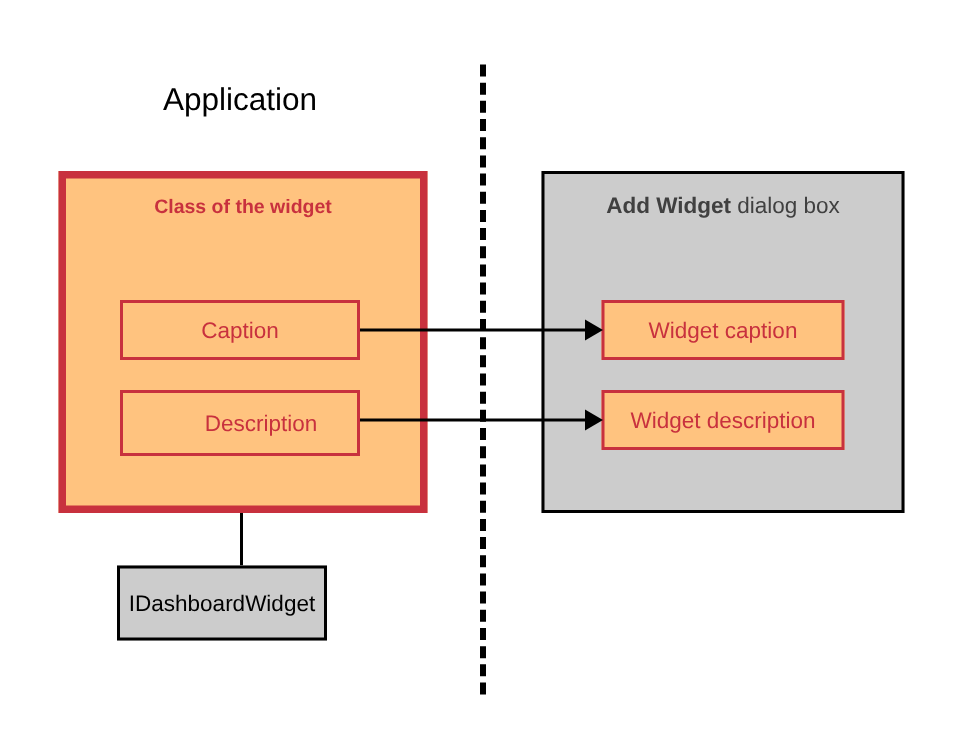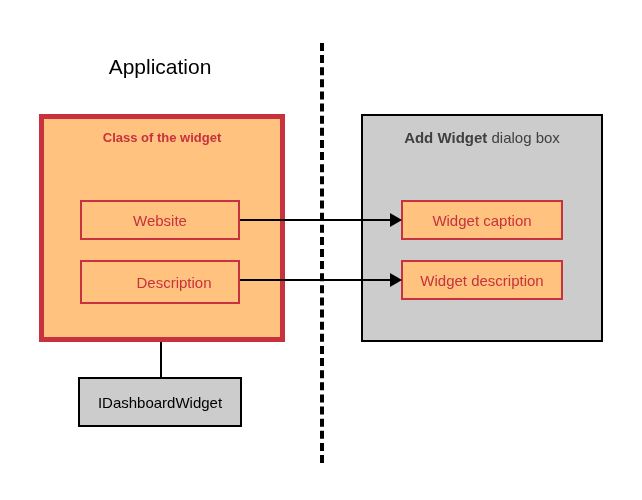--- a/index.html
+++ b/index.html
@@ -108,21 +108,21 @@
   #box-description  { left: 80px;  top: 260px; width: 160px; height: 44px; padding-left: 28px; }
   #box-widget-caption     { left: 401px; top: 200px; width: 162px; height: 40px; text-align: center; }
   #box-widget-description { left: 401px; top: 260px; width: 162px; height: 40px; }
 
   
   #box-interface {
     position: absolute;
     box-sizing: border-box;
     left: 78px;
     top: 377px;
-    width: 164px;
+    width: 140px;
     height: 50px;
     background: #cccccc;
     border: 2px solid #000000;
     color: #000000;
     font-size: 15px;
     display: flex;
     align-items: center;
     justify-content: center;
     text-align: center;
     white-space: nowrap;
@@ -161,21 +161,21 @@
 
   <div class="col-title" id="app-title">Application</div>
 
 
   <div id="divider"></div>
 
   <div id="app-group">
     <div id="app-group-label">Class of the widget</div>
   </div>
 
-  <div class="field-box" id="box-caption">Website</div>
+  <div class="field-box" id="box-caption">Caption</div>
 
   <div class="field-box" id="box-description">Description</div>
 
   <div id="site-group">
     <div id="site-group-label">
       <span class="strong">Add Widget</span><span> dialog box</span>
     </div>
   </div>
 
   <div class="field-box" id="box-widget-caption">Widget caption</div>

